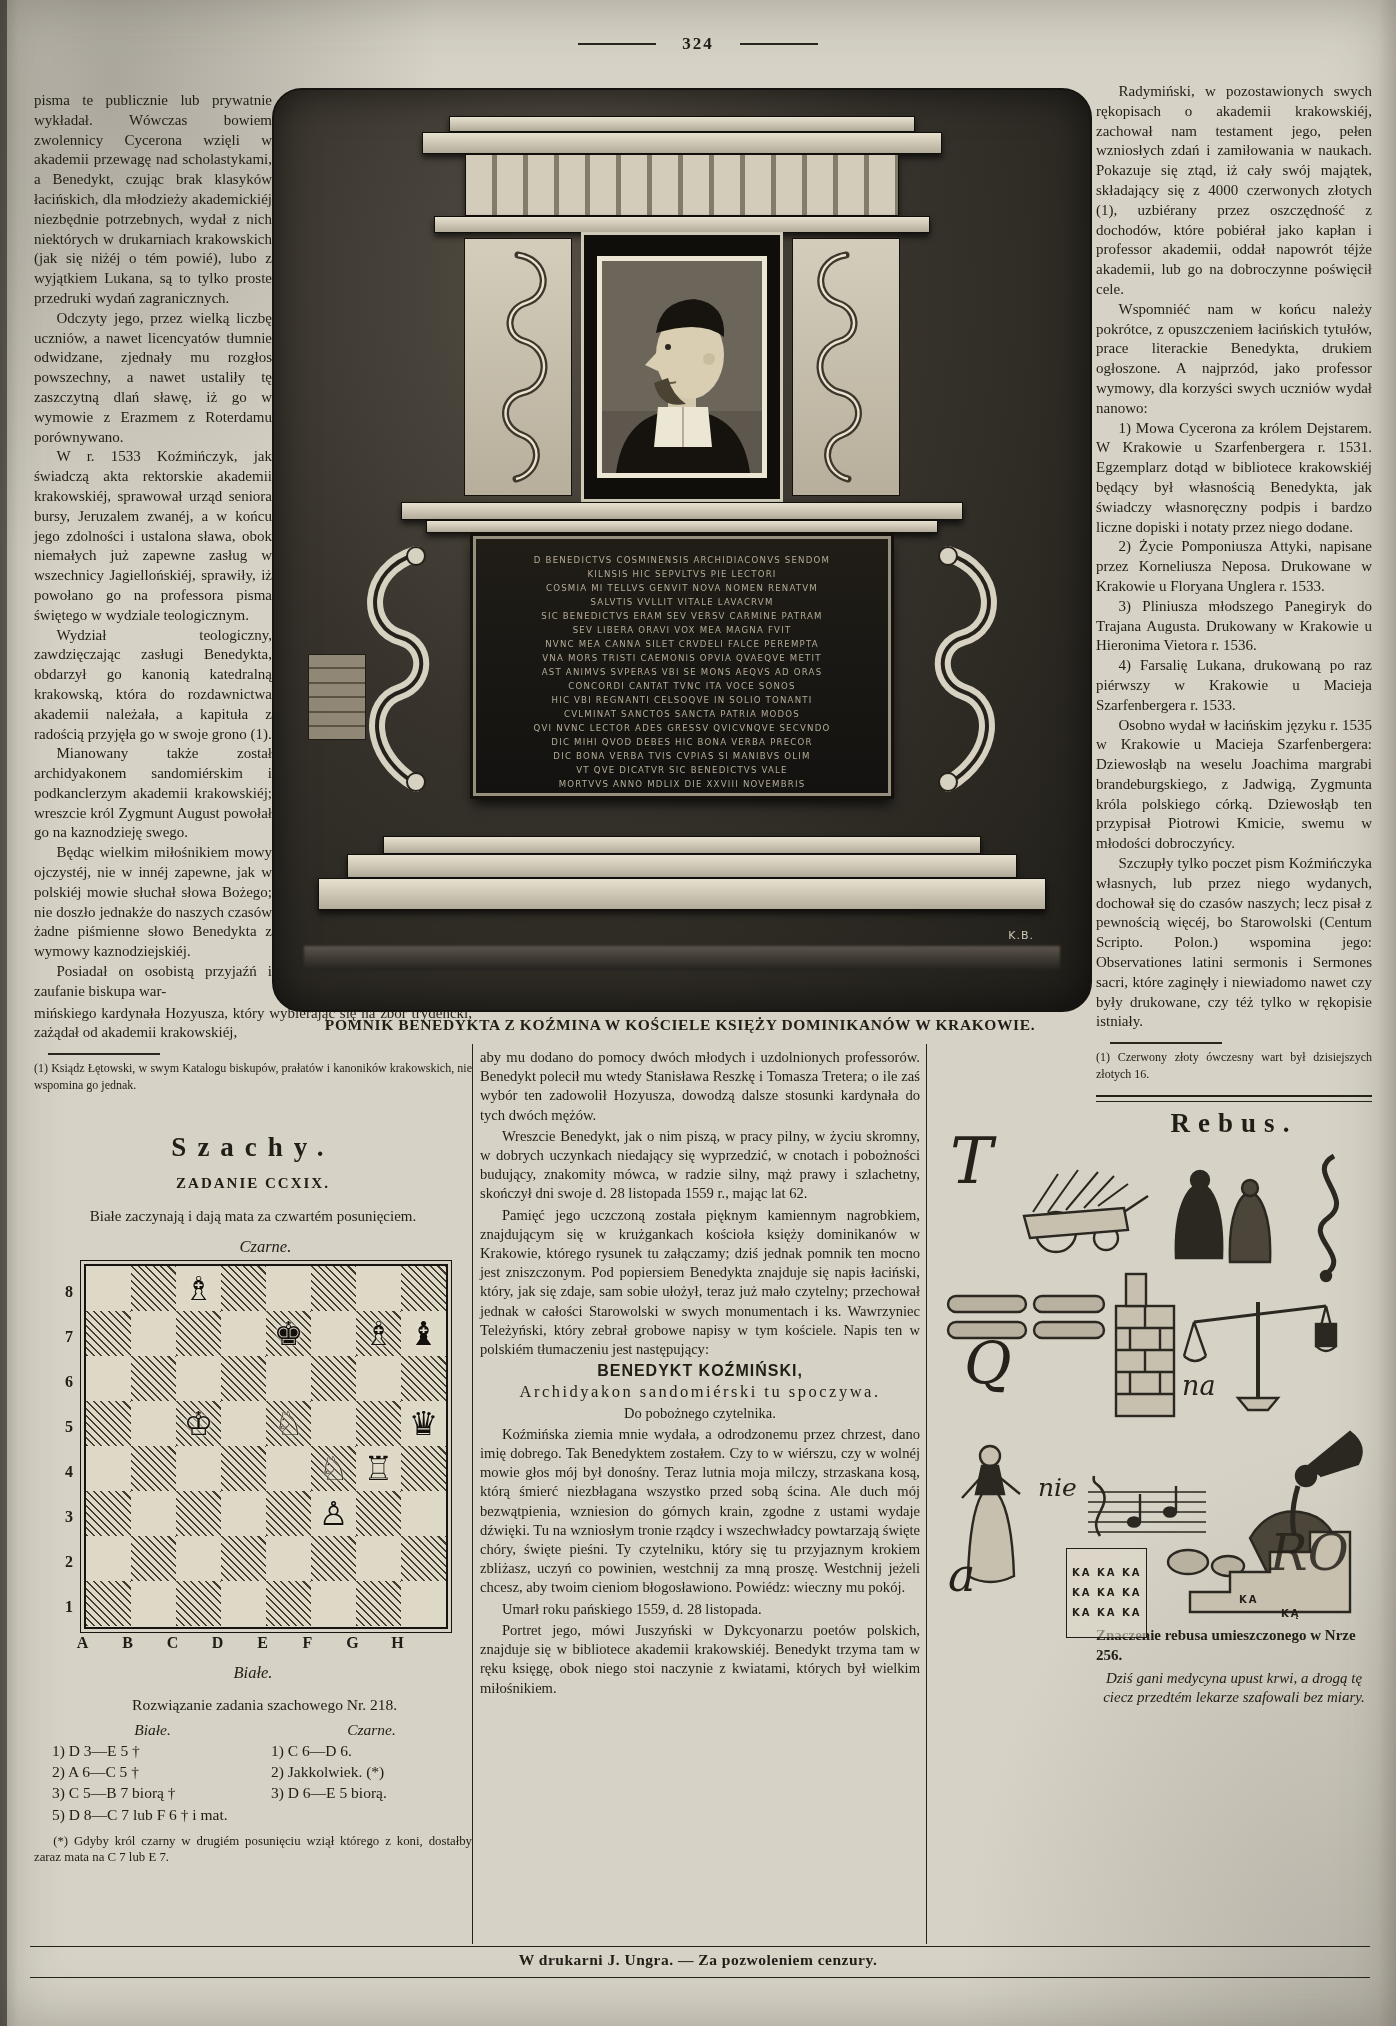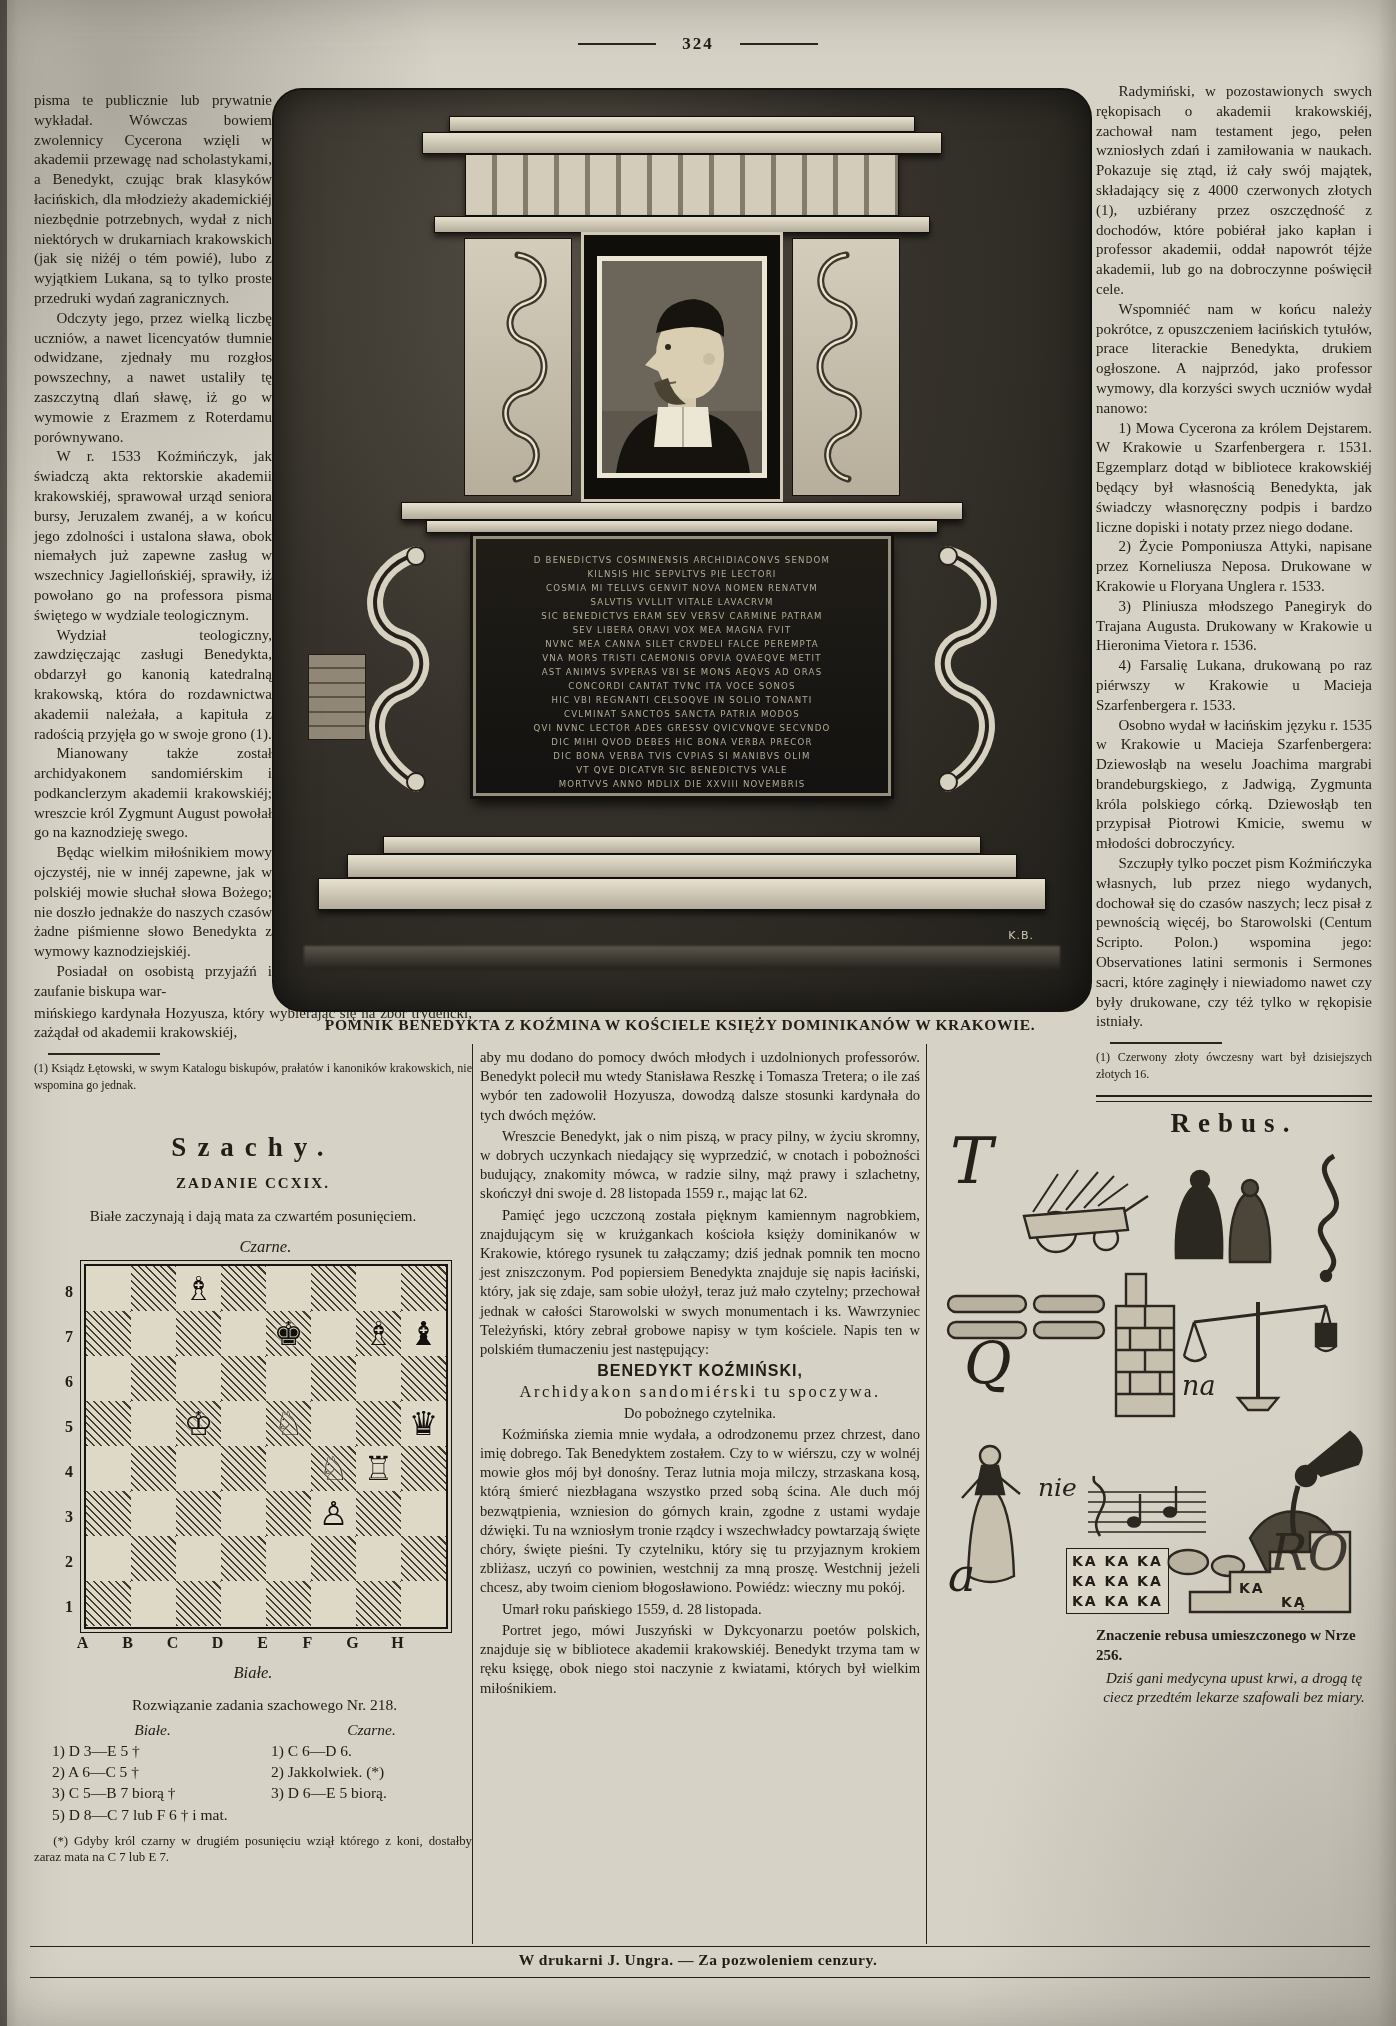--- a/index.html
+++ b/index.html
@@ -78,21 +78,21 @@
   .ep-name{text-align:center;font-weight:bold;font-size:16px;letter-spacing:1px;margin-top:8px;text-indent:0 !important;font-family:"Liberation Sans",sans-serif;}
   .ep-sub{text-align:center;font-size:16.5px;letter-spacing:2.5px;margin-top:5px;text-indent:0 !important;}
   .ep-sub2{text-align:center;font-size:14.5px;margin-top:4px;text-indent:0 !important;}
   .mid-stack p{margin-top:2px;}
   
   .dbl-rule{margin:12px 0 4px;height:4px;border-top:2.2px solid #24201a;border-bottom:1.2px solid #24201a;}
   .rebus-title{text-align:center;font-weight:bold;font-size:27px;letter-spacing:8px;margin-top:12px;text-indent:0 !important;}
   .rebus-box{position:relative;width:432px;height:470px;margin-left:-158px;margin-top:12px;}
   .rebus-box svg{position:absolute;left:0;top:0;}
   .rb-letter{position:absolute;font-style:italic;font-family:"DejaVu Serif",serif;color:#26221b;}
-  .rb-ka{position:absolute;font-family:"DejaVu Sans",sans-serif;font-weight:bold;font-size:14px;line-height:20px;letter-spacing:2px;white-space:pre-line;color:#211d17;border:1.5px solid #211d17;padding:2px 5px;background:rgba(222,216,202,.6);}
+  .rb-ka{position:absolute;font-family:"DejaVu Sans",sans-serif;font-weight:bold;font-size:10px;line-height:20px;letter-spacing:2px;white-space:pre-line;color:#211d17;border:1.5px solid #211d17;padding:14px 5px;background:rgba(222,216,202,.6);}
   .rebus-cap1{text-align:left;font-weight:bold;font-size:15px;margin-top:10px;text-indent:0 !important;}
   .rebus-cap2{text-align:center;font-style:italic;font-size:15px;line-height:19px;margin-top:3px;text-indent:0 !important;}
   
   .f-rule{left:30px;width:1340px;border-top:1.6px solid #24201a;}
   .f-printer{left:0;width:100%;text-align:center;font-weight:bold;font-size:15.5px;letter-spacing:.5px;}
   .f-address{left:0;width:100%;text-align:center;font-weight:bold;font-size:21.5px;letter-spacing:.5px;}
 </style>
 </head>
 <body>
 

